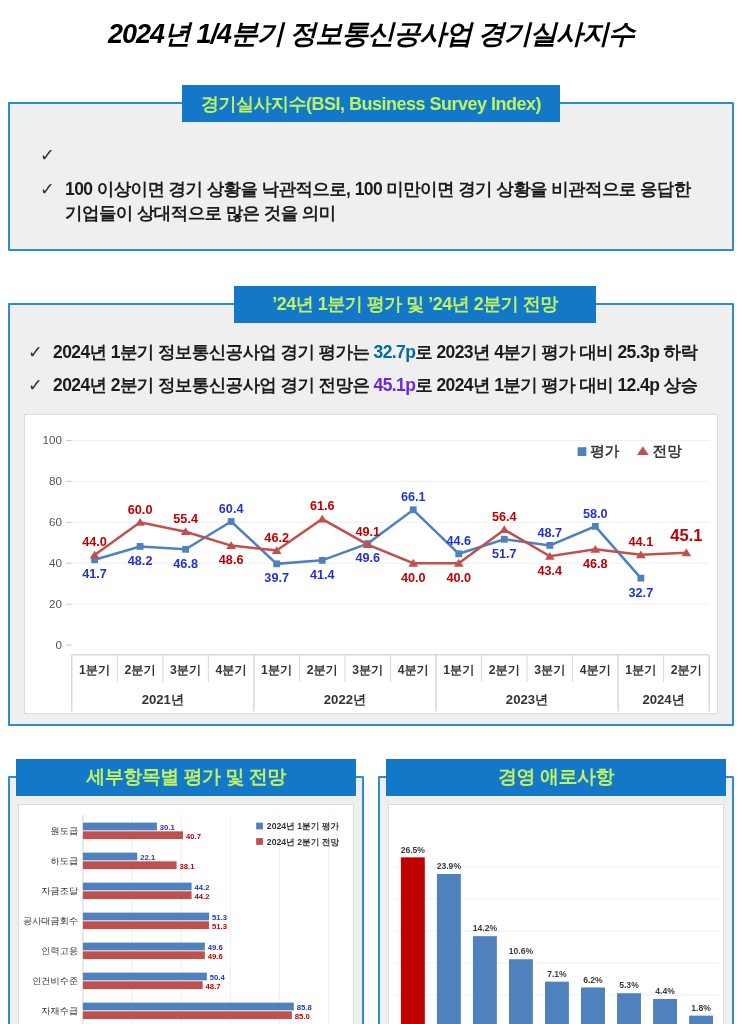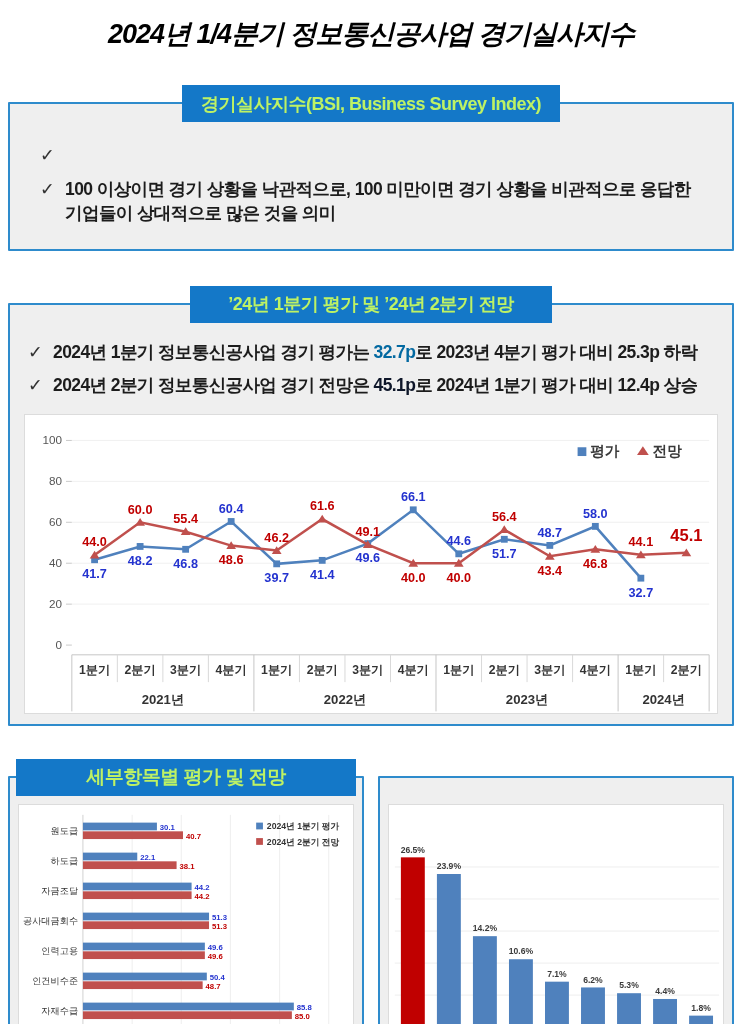--- a/index.html
+++ b/index.html
@@ -8,21 +8,21 @@
   h1.title{font-size:27px;font-weight:800;text-align:center;margin:8px 0 0;color:#000;letter-spacing:-1px;font-style:italic;}
   .panel{position:relative;border:2px solid #2e8bcc;background:#efefef;border-radius:1px;}
   .tab{position:absolute;top:-19px;left:50%;transform:translateX(-50%);
        background:#1478c8;color:#bef264;font-weight:700;font-size:18px;
        height:37px;display:flex;align-items:center;justify-content:center;white-space:nowrap;
        letter-spacing:-0.5px;z-index:2;}
   .panel-bsi{margin-top:50px;}
   .panel-bsi .tab{width:378px;}
   .panel-bsi .body{padding:30px 26px 14px;}
   .panel-outlook{margin-top:52px;}
-  .panel-outlook .tab{width:362px;}
+  .panel-outlook .tab{width:362px;margin-left:44px;}
   .panel-outlook .body{padding:26px 14px 10px;}
   .bullet{display:flex;gap:11px;margin:9px 4px;font-size:17.5px;font-weight:600;line-height:1.4;letter-spacing:-0.6px;}
   .check{font-weight:400;color:#333;flex:0 0 auto;}
   .hl{font-weight:700;}
   .chart-card{background:#fff;border:1px solid #dcdcdc;margin-top:16px;padding:4px 2px 0;}
   .chart-card svg{display:block;width:100%;height:auto;}
   .bottom-row{display:flex;gap:14px;margin-top:50px;}
   .panel.small{flex:1;}
   .panel.small .tab{width:calc(100% - 12px);font-size:19px;}
   .panel.small .chart-card{margin:26px 8px 10px;padding:6px 2px 2px;}
@@ -50,21 +50,21 @@
 
   <section class="panel panel-outlook">
     <div class="tab">’24년 1분기 평가 및 ’24년 2분기 전망</div>
     <div class="body">
       <div class="bullet">
         <span class="check">✓</span>
         <span><span>2024년 1분기 정보통신공사업 경기 평가는 </span><span class="hl" style="color: #0369a1;">32.7p</span><span>로 2023년 4분기 평가 대비 25.3p 하락</span></span>
       </div>
       <div class="bullet">
         <span class="check">✓</span>
-        <span><span>2024년 2분기 정보통신공사업 경기 전망은 </span><span class="hl" style="color: #0f172a;">45.1p</span><span>로 2024년 1분기 평가 대비 12.4p 상승</span></span>
+        <span><span>2024년 2분기 정보통신공사업 경기 전망은 </span><span class="hl" style="color: #6d28d9;">45.1p</span><span>로 2024년 1분기 평가 대비 12.4p 상승</span></span>
       </div>
       <div class="chart-card">
         <svg viewBox="0 0 706 302">
             <line x1="40" y1="232" x2="46" y2="232" stroke="#c9c9c9"></line>
             <text x="36" y="236" text-anchor="end" font-size="12" fill="#555" font-weight="400">0</text>
             <line x1="46" y1="190" x2="700" y2="190" stroke="#f0f0f0"></line>
             <line x1="40" y1="190" x2="46" y2="190" stroke="#c9c9c9"></line>
             <text x="36" y="194" text-anchor="end" font-size="12" fill="#555" font-weight="400">20</text>
             <line x1="46" y1="148" x2="700" y2="148" stroke="#f0f0f0"></line>
             <line x1="40" y1="148" x2="46" y2="148" stroke="#c9c9c9"></line>
@@ -229,20 +229,21 @@
             <rect x="64" y="238" width="107.95" height="8" fill="#c0504d"></rect>
             <text x="174.95" y="245.5" text-anchor="start" font-size="8" fill="#c00000" font-weight="700">42.5</text>
             <rect x="243" y="12" width="7" height="7" fill="#4f81bd"></rect>
             <text x="254" y="19" text-anchor="start" font-size="9" fill="#333" font-weight="700">2024년 1분기 평가</text>
             <rect x="243" y="28" width="7" height="7" fill="#c0504d"></rect>
             <text x="254" y="35" text-anchor="start" font-size="9" fill="#333" font-weight="700">2024년 2분기 전망</text>
           </svg>
       </div>
     </section>
     <section class="panel small">
+      <div class="tab">경영 애로사항</div>
       <div class="chart-card">
         <svg viewBox="0 0 345 277">
             <line x1="4" y1="192.5" x2="343" y2="192.5" stroke="#ededed"></line>
             <line x1="4" y1="159" x2="343" y2="159" stroke="#ededed"></line>
             <line x1="4" y1="125.5" x2="343" y2="125.5" stroke="#ededed"></line>
             <line x1="4" y1="92" x2="343" y2="92" stroke="#ededed"></line>
             <line x1="4" y1="58.5" x2="343" y2="58.5" stroke="#ededed"></line>
             <line x1="4" y1="226" x2="343" y2="226" stroke="#bdbdbd"></line>
             <rect x="10.333333333333332" y="48.44999999999999" width="25" height="177.55" fill="#c00000"></rect>
             <text x="22.833333333333332" y="43.44999999999999" text-anchor="middle" font-size="9" fill="#3b3b3b" font-weight="700">26.5%</text>

